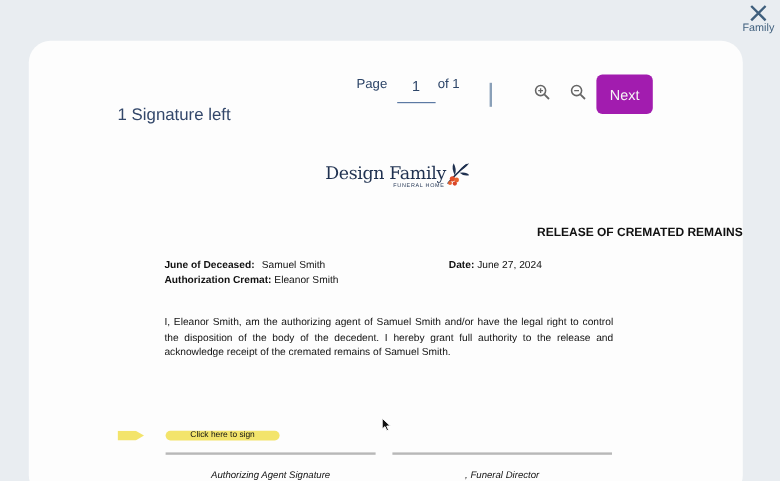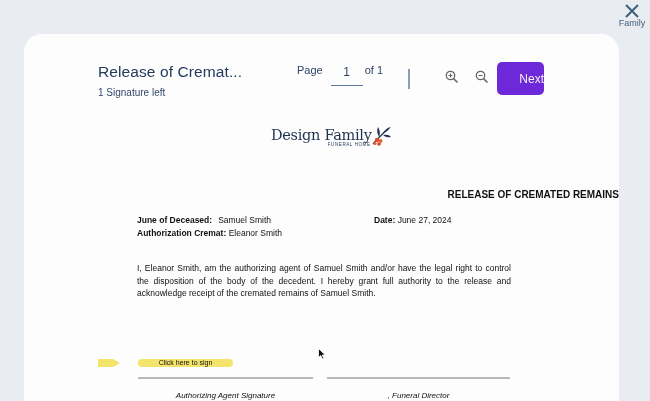--- a/index.html
+++ b/index.html
@@ -6,36 +6,36 @@
   html, body { width: 650px; height: 401px; overflow: hidden; }
   body { background: #e9edf1; font-family: "Liberation Sans", "DejaVu Sans", sans-serif; position: relative; }
 
   .close-btn { position: absolute; left: 619px; top: 4px; width: 26px; height: 26px; display: flex; flex-direction: column; align-items: center; cursor: pointer; }
   .close-btn svg { display: block; }
   .close-label { font-size: 9px; color: #3f5f7d; margin-top: 0px; line-height: 10px; }
 
   .card { position: absolute; left: 24px; top: 34px; width: 595px; height: 380px; background: #fdfdfd; border-radius: 18px; }
 
   .doc-title { position: absolute; left: 74px; top: 29px; font-size: 15.5px; color: #233a5e; letter-spacing: 0.1px; }
-  .sig-left { position: absolute; left: 74px; top: 53px; font-size: 10px; color: #33476a; }
+  .sig-left { position: absolute; left: 74px; top: 53px; font-size: 14px; color: #33476a; }
 
   .pager { position: absolute; left: 273px; top: 28px; height: 26px; display: flex; align-items: flex-start; font-size: 11px; color: #2d4568; }
   .pager .page-lbl { margin-top: 2px; }
   .page-input { width: 32px; margin-left: 8px; text-align: center; border: none; border-bottom: 1px solid #5b79a3; background: transparent; font-size: 12px; color: #2d4568; font-family: "Liberation Sans", sans-serif; height: 24px; padding-bottom: 4px; outline: none; }
   .pager .of-lbl { margin-left: 2px; margin-top: 2px; }
 
   .divider { position: absolute; left: 384px; top: 35px; width: 1.5px; height: 20px; background: #8aa0b8; }
 
   .zoom-btn { position: absolute; top: 36px; width: 14px; height: 14px; cursor: pointer; }
   .zoom-in { left: 421px; }
   .zoom-out { left: 451px; }
 
-  .next-btn { position: absolute; left: 473px; top: 28px; width: 47px; height: 33px; background: #6d28d9; color: #f5f5f5; border: none; border-radius: 5px; font-size: 12px; font-family: "Liberation Sans", sans-serif; cursor: not-allowed; text-align: right; }
+  .next-btn { position: absolute; left: 473px; top: 28px; width: 47px; height: 33px; background: #a21caf; color: #f5f5f5; border: none; border-radius: 5px; font-size: 12px; font-family: "Liberation Sans", sans-serif; cursor: not-allowed; }
 
-  .logo { position: absolute; left: 247px; top: 93px; display: flex; align-items: center; }
+  .logo { position: absolute; left: 247px; top: 103px; display: flex; align-items: flex-start; }
   .logo-text { font-family: "DejaVu Serif", "Liberation Serif", serif; font-size: 14.5px; color: #1f3150; letter-spacing: -0.3px; line-height: 16px; }
   .logo-sub { font-family: "Liberation Sans", sans-serif; font-size: 4.5px; color: #1f3150; letter-spacing: 0.6px; text-align: right; margin-top: -1px; padding-right: 1px; }
   .logo-mark { margin-left: -2px; margin-top: -3px; }
 
   .form-title { position: absolute; left: 0; width: 595px; top: 155px; text-align: right; font-size: 10px; font-weight: bold; color: #111; }
 
   .field { position: absolute; font-size: 8.5px; color: #111; }
   .field b { font-weight: bold; }
   .f-name { left: 113px; top: 181px; }
   .f-name .val { margin-left: 6px; }
@@ -60,21 +60,20 @@
 <body>
 
 <div class="close-btn">
   <svg width="14" height="14" viewBox="0 0 14 14">
     <path d="M1 1 L13 13 M13 1 L1 13" stroke="#3f5f7d" stroke-width="2" fill="none"></path>
   </svg>
   <span class="close-label">Family</span>
 </div>
 
 <div class="card">
-  <div class="doc-title">Release of Cremat...</div>
   <div class="sig-left">1 Signature left</div>
 
   <div class="pager">
     <span class="page-lbl">Page</span>
     <input class="page-input" value="1" style="">
     <span class="of-lbl">of 1</span>
   </div>
 
   <div class="divider"></div>
 

